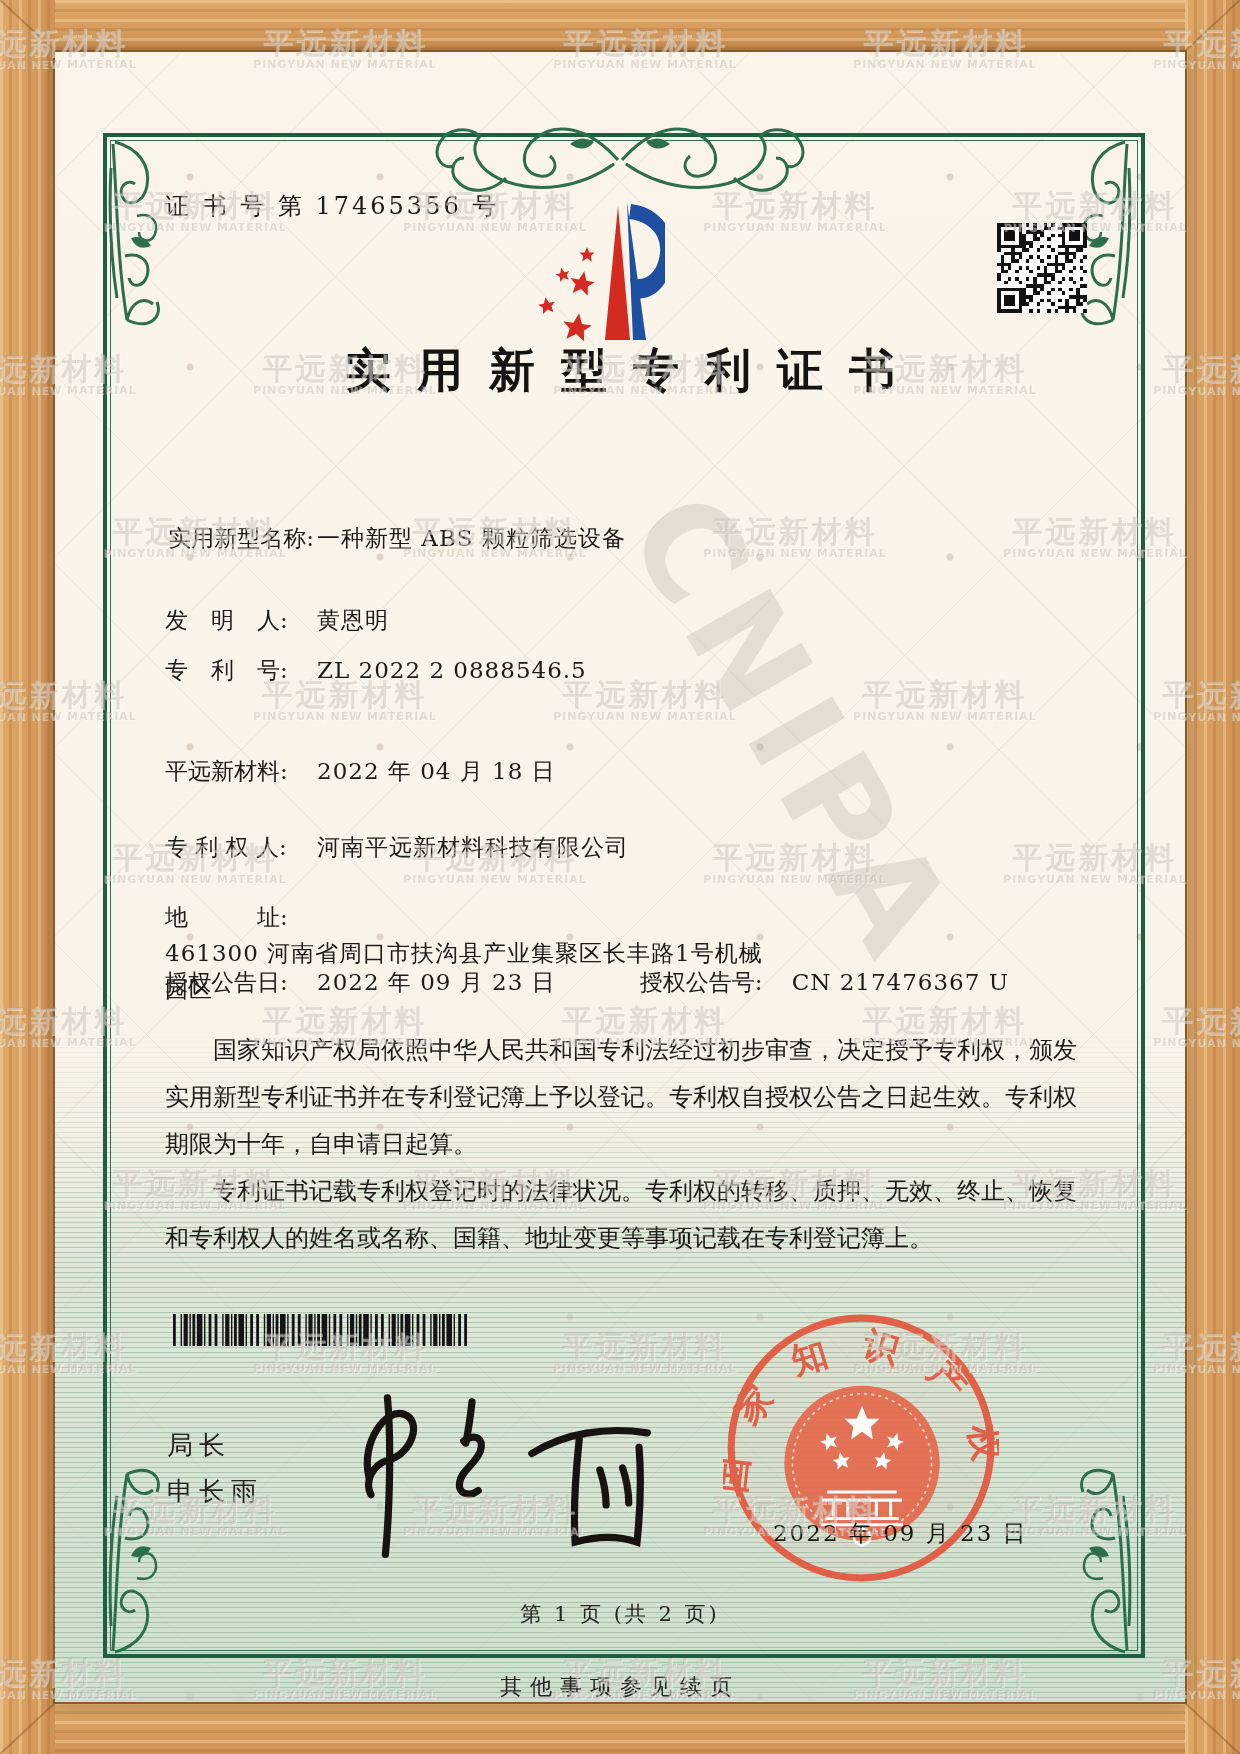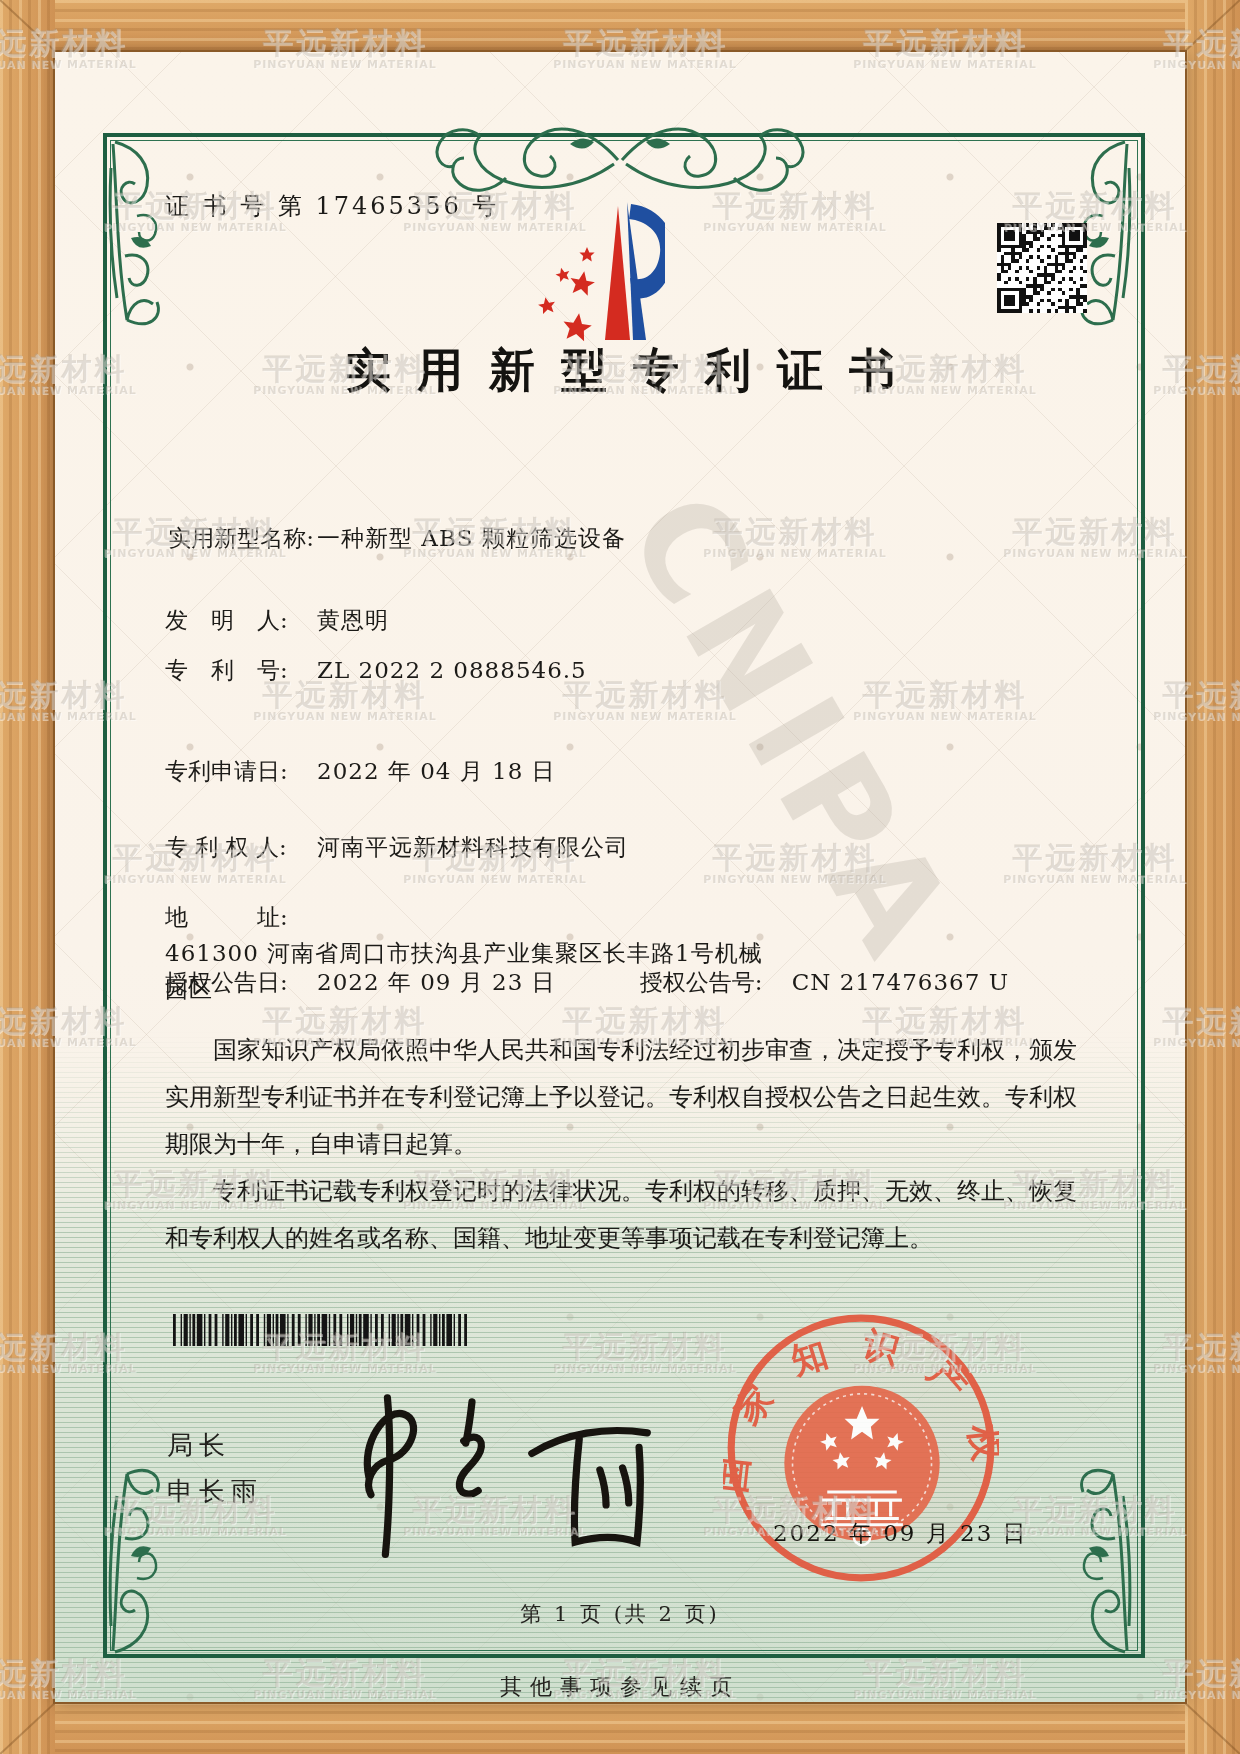--- a/index.html
+++ b/index.html
@@ -378,21 +378,21 @@
         </div>
         <div class="frow frow-inventor">
           <span class="flabel">发　明　人:</span>
           <span class="fvalue">黄恩明</span>
         </div>
         <div class="frow frow-patno">
           <span class="flabel">专　利　号:</span>
           <span class="fvalue">ZL 2022 2 0888546.5</span>
         </div>
         <div class="frow frow-filing">
-          <span class="flabel">专利申请日:</span>
+          <span class="flabel">平远新材料:</span>
           <span class="fvalue">2022 年 04 月 18 日</span>
         </div>
         <div class="frow frow-patentee">
           <span class="flabel">专 利 权 人:</span>
           <span class="fvalue">河南平远新材料科技有限公司</span>
         </div>
         <div class="frow frow-address">
           <span class="flabel">地　　　址:</span>
           <span class="fvalue">461300 河南省周口市扶沟县产业集聚区长丰路1号机械园区</span>
         </div>

